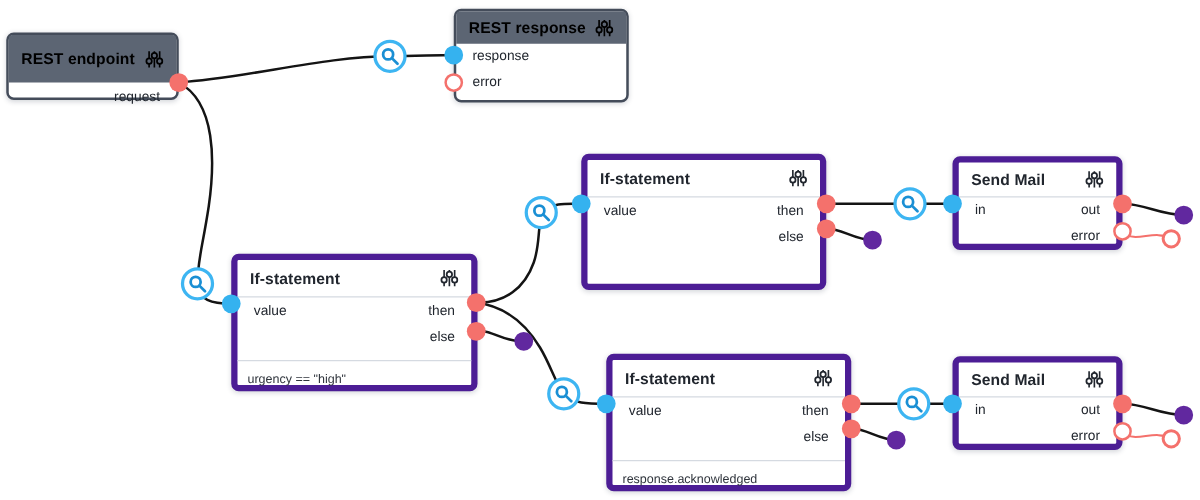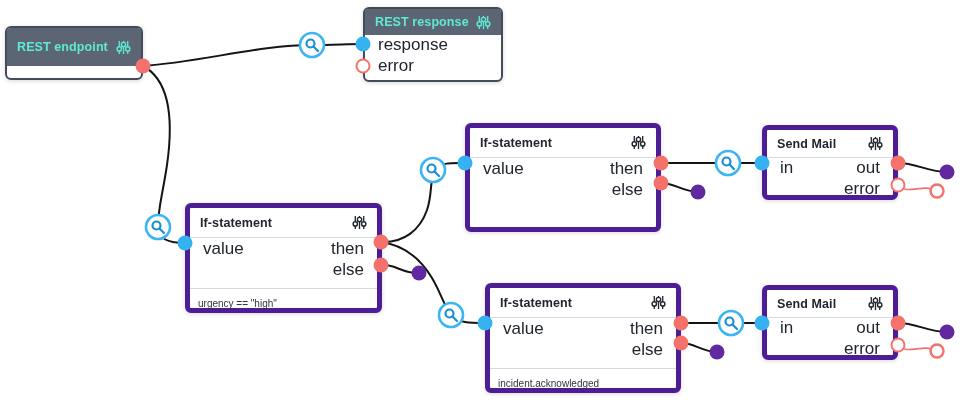--- a/index.html
+++ b/index.html
@@ -13,25 +13,25 @@
   .node {
     position: absolute; background: #fff; border-radius: 6px;
     box-shadow: 0 1px 4px rgba(30,40,60,.18); z-index: 1;
   }
   .node.dark  { border: 2px solid #444c5a; }
   .node.light { border: 5px solid #4c1d95; }
   .node-header {
     display: flex; justify-content: space-between; align-items: center;
     padding: 0 10px; font-size: 12.5px; font-weight: 700; letter-spacing: .1px;
   }
-  .dark .node-header { background:#5c6573; color:#5eead4; border-radius: 3px 3px 0 0; }
+  .dark .node-header { background:#5c6573; color:#000000; border-radius: 3px 3px 0 0; }
   .light .node-header { color:#21262e; border-bottom: 1px solid #d5dae1; }
   .node-row {
     display: flex; justify-content: space-between; align-items: center;
-    padding: 0 13px; font-size: 17px; color:#21262e;
+    padding: 0 13px; font-size: 11px; color:#21262e;
   }
   .node-row .spacer { flex: 1; }
   .node-footer {
     display: flex; align-items: center; border-top: 1px solid #d5dae1;
     padding: 0 8px; font-size: 10px; color:#2f343c;
   }
   .icon-sliders { display: block; }
   .icon-sliders line { stroke: currentColor; stroke-width: 1.4; }
   .icon-sliders circle { stroke: currentColor; stroke-width: 1.5; }
   .dark  .icon-sliders circle { fill: #5c6573; }
@@ -59,20 +59,24 @@
       <span>REST endpoint</span>
       <svg class="icon-sliders" width="15" height="15" viewBox="0 0 16 16">
           <line x1="3.5" y1="1" x2="3.5" y2="15"></line>
           <line x1="8" y1="1" x2="8" y2="15"></line>
           <line x1="12.5" y1="1" x2="12.5" y2="15"></line>
           <circle cx="3.5" cy="9.5" r="2.3"></circle>
           <circle cx="8" cy="4.8" r="2.3"></circle>
           <circle cx="12.5" cy="9.5" r="2.3"></circle>
         </svg>
     </div>
+    <div class="node-row" style="height:24px;">
+      <span class="spacer"></span>
+      <span>request</span>
+    </div>
   </div>
 
   <div class="node dark" style="left:363px; top:7px; width:140px; height:75px;">
     <div class="node-header" style="height:26px;">
       <span>REST response</span>
       <svg class="icon-sliders" width="15" height="15" viewBox="0 0 16 16">
           <line x1="3.5" y1="1" x2="3.5" y2="15"></line>
           <line x1="8" y1="1" x2="8" y2="15"></line>
           <line x1="12.5" y1="1" x2="12.5" y2="15"></line>
           <circle cx="3.5" cy="9.5" r="2.3"></circle>
@@ -149,21 +153,21 @@
     </div>
     <div class="node-row" style="height:21px;">
       <span>value</span>
       <span>then</span>
     </div>
     <div class="node-row" style="height:21px;">
       <span class="spacer"></span>
       <span>else</span>
     </div>
     <div class="node-footer" style="height:30px; margin-top:8px;">
-      <span>incident.acknowledged</span>
+      <span>response.acknowledged</span>
     </div>
   </div>
 
   <div class="node light" style="left:762px; top:125px; width:136px; height:75px;">
     <div class="node-header" style="height:28px;">
       <span>Send Mail</span>
       <svg class="icon-sliders" width="15" height="15" viewBox="0 0 16 16">
           <line x1="3.5" y1="1" x2="3.5" y2="15"></line>
           <line x1="8" y1="1" x2="8" y2="15"></line>
           <line x1="12.5" y1="1" x2="12.5" y2="15"></line>

